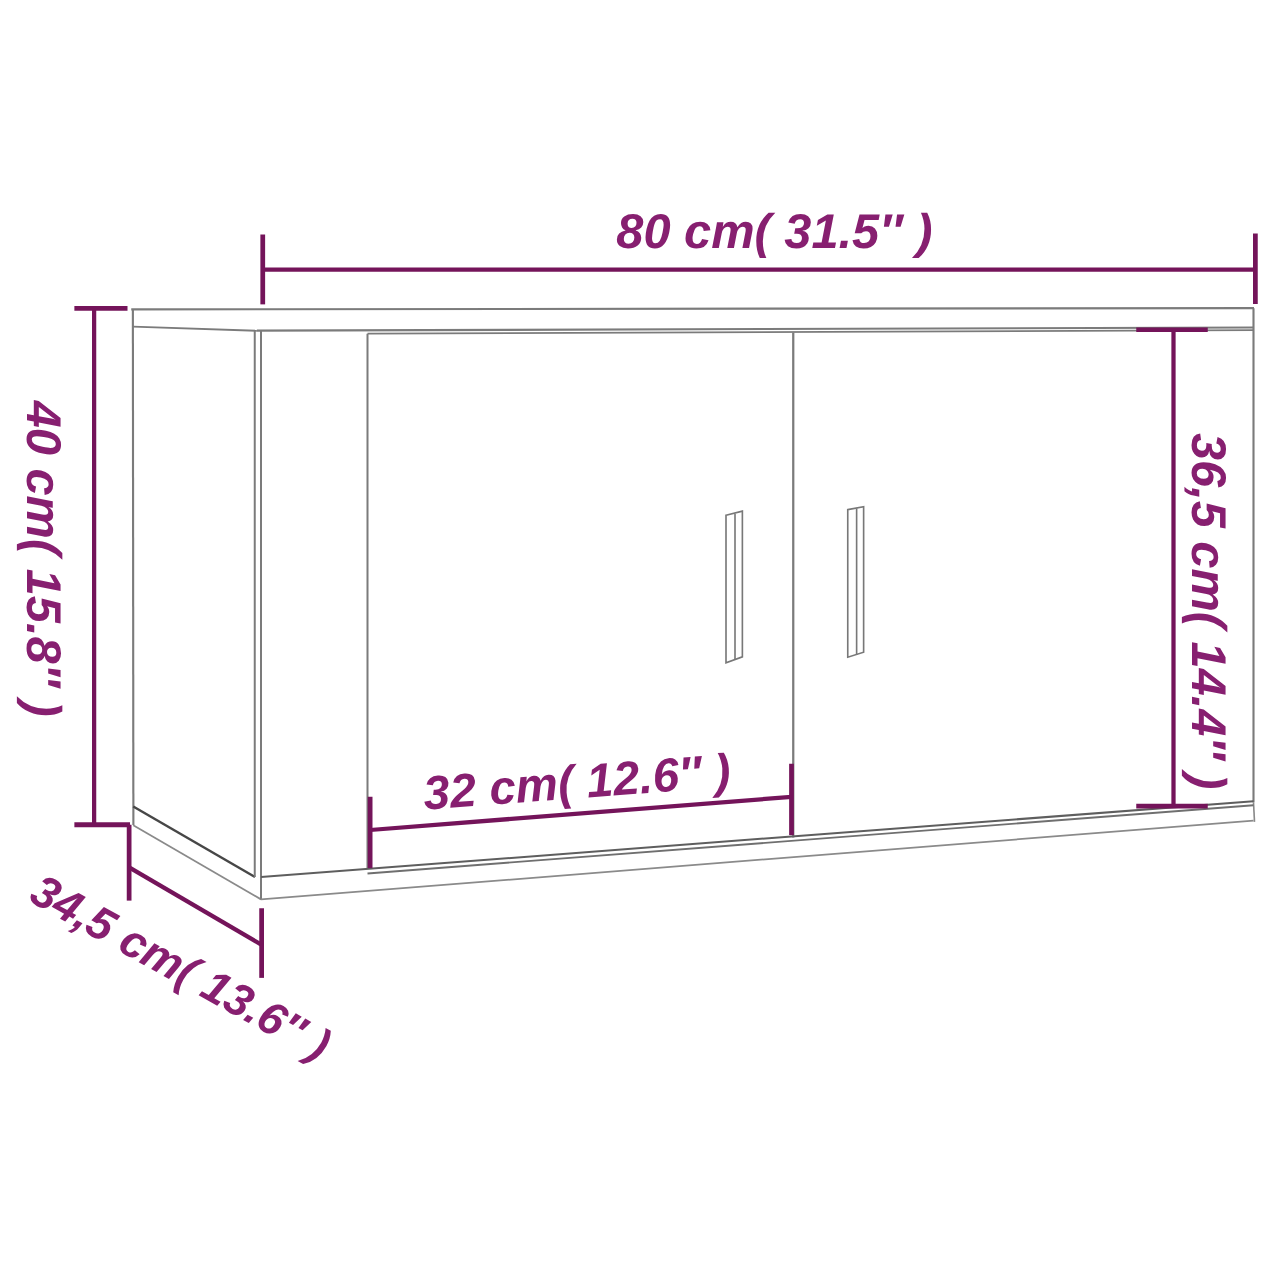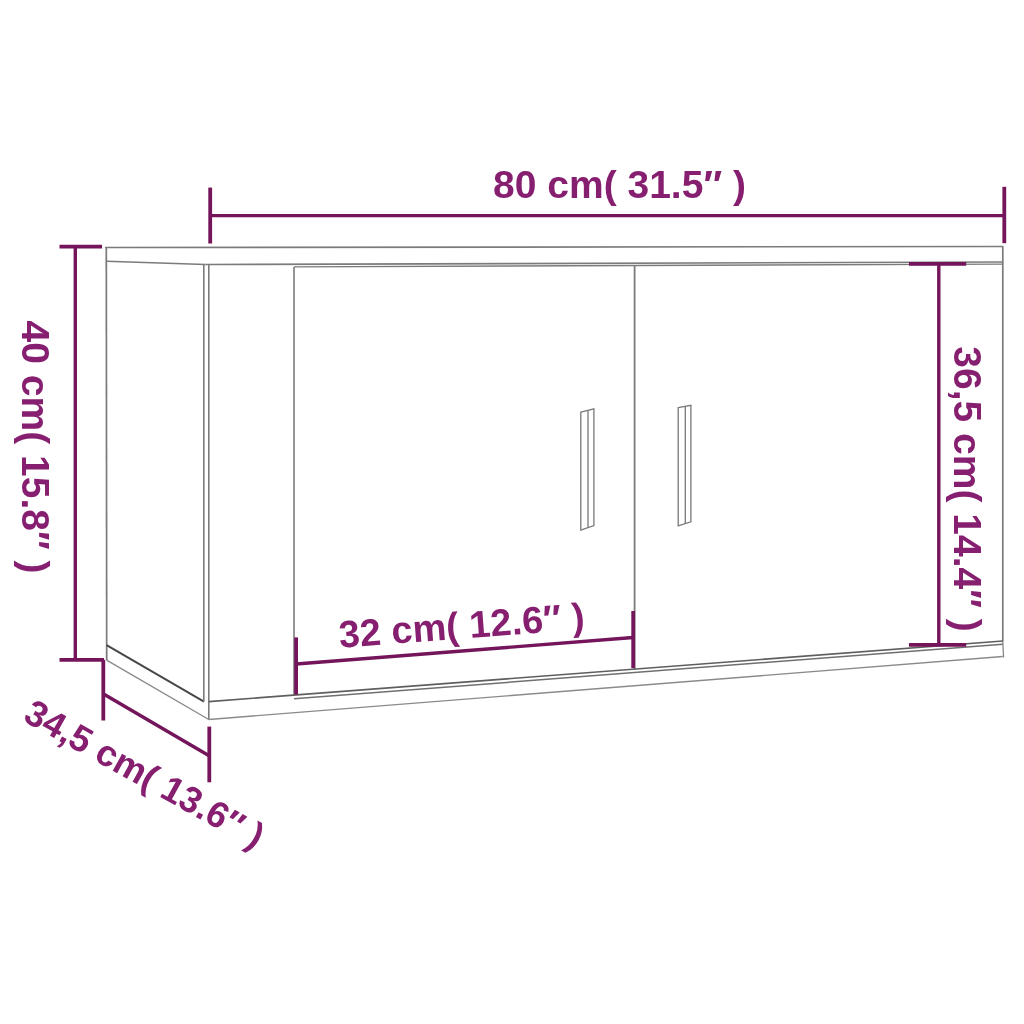--- a/index.html
+++ b/index.html
@@ -1,16 +1,16 @@
 <!DOCTYPE html>
 <html><head>
 <meta charset="utf-8">
 <style>
   html,body{margin:0;padding:0;background:#ffffff;}
-  .wrap{width:1024px;height:1024px;position:relative;overflow:hidden;background:#ffffff;}
+  .wrap{width:1024px;height:1024px;position:relative;overflow:hidden;background:#ffffff;font-style:italic;}
   svg text{font-family:"Liberation Sans", sans-serif;font-weight:bold;fill:#871f70;}
 </style>
 </head>
 <body>
 <div class="wrap">
 <svg width="1024" height="1024" viewBox="0 0 1024 1024" xmlns="http://www.w3.org/2000/svg">
 
   <rect x="0" y="0" width="1024" height="1024" fill="#ffffff"></rect>
 
   <path d="M105,247.5 L1003.2,246.5" stroke="#7b7b7b" stroke-width="1.7" fill="none"></path>

